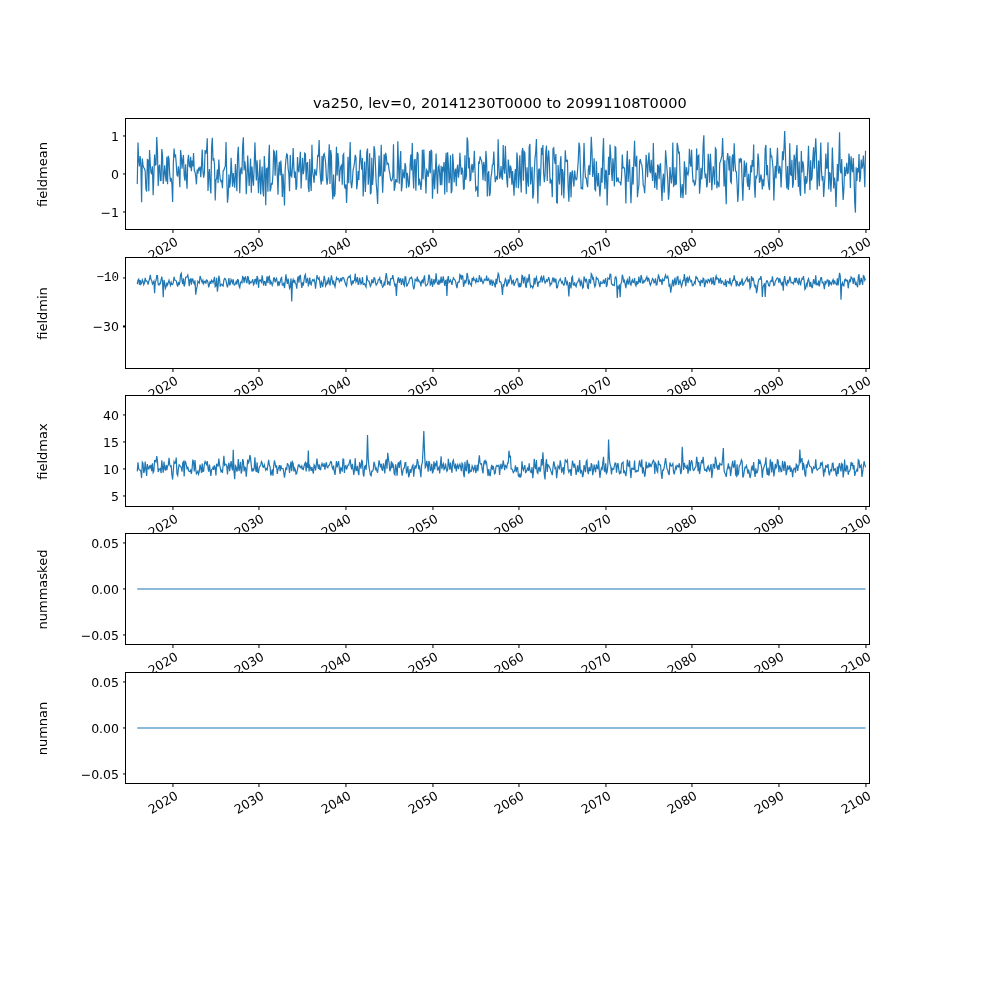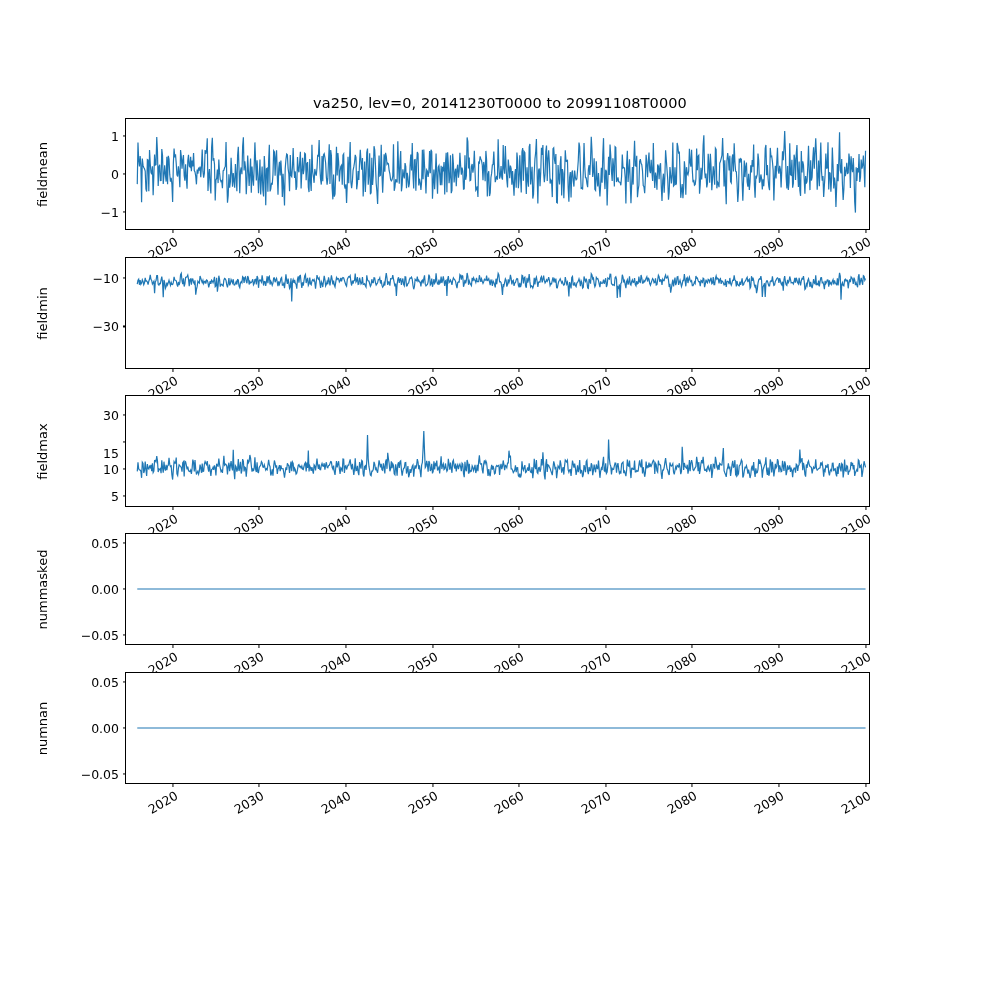--- a/index.html
+++ b/index.html
@@ -151,21 +151,21 @@
         </svg>
       </div>
     </div>
     <div class="axes" style="top: 257px; height: 112px;">
       <div class="ylabel">
         <span>fieldmin</span>
       </div>
       <div class="ytick-mark" style="top: 62.2222%;"></div>
       <div class="ytick" style="top: 62.2222%;">−30</div>
       <div class="ytick-mark" style="top: 17.7778%;"></div>
-      <div class="ytick" style="top: 17.7778%;">−10</div>
+      <div class="ytick" style="top: 17.7778%; font-family: Liberation Mono, monospace;">−10</div>
       <div class="xtick-mark" style="left: 6.29371%;"></div>
       <div class="xtick-label" style="left: 6.29371%;">2020</div>
       <div class="xtick-mark" style="left: 17.9487%;"></div>
       <div class="xtick-label" style="left: 17.9487%;">2030</div>
       <div class="xtick-mark" style="left: 29.6037%;"></div>
       <div class="xtick-label" style="left: 29.6037%;">2040</div>
       <div class="xtick-mark" style="left: 41.2587%;"></div>
       <div class="xtick-label" style="left: 41.2587%;">2050</div>
       <div class="xtick-mark" style="left: 52.9138%;"></div>
       <div class="xtick-label" style="left: 52.9138%;">2060</div>
@@ -185,23 +185,23 @@
     </div>
     <div class="axes" style="top: 395px; height: 112px;">
       <div class="ylabel">
         <span>fieldmax</span>
       </div>
       <div class="ytick-mark" style="top: 91.133%;"></div>
       <div class="ytick" style="top: 91.133%;">5</div>
       <div class="ytick-mark" style="top: 66.5025%;"></div>
       <div class="ytick" style="top: 66.5025%;">10</div>
       <div class="ytick-mark" style="top: 41.8719%;"></div>
-      <div class="ytick" style="top: 41.8719%; margin-top: 11px;">15</div>
+      <div class="ytick" style="top: 41.8719%;">15</div>
       <div class="ytick-mark" style="top: 17.2414%;"></div>
-      <div class="ytick" style="top: 17.2414%;">30</div>
+      <div class="ytick" style="top: 17.2414%;">40</div>
       <div class="xtick-mark" style="left: 6.29371%;"></div>
       <div class="xtick-label" style="left: 6.29371%;">2020</div>
       <div class="xtick-mark" style="left: 17.9487%;"></div>
       <div class="xtick-label" style="left: 17.9487%;">2030</div>
       <div class="xtick-mark" style="left: 29.6037%;"></div>
       <div class="xtick-label" style="left: 29.6037%;">2040</div>
       <div class="xtick-mark" style="left: 41.2587%;"></div>
       <div class="xtick-label" style="left: 41.2587%;">2050</div>
       <div class="xtick-mark" style="left: 52.9138%;"></div>
       <div class="xtick-label" style="left: 52.9138%;">2060</div>

